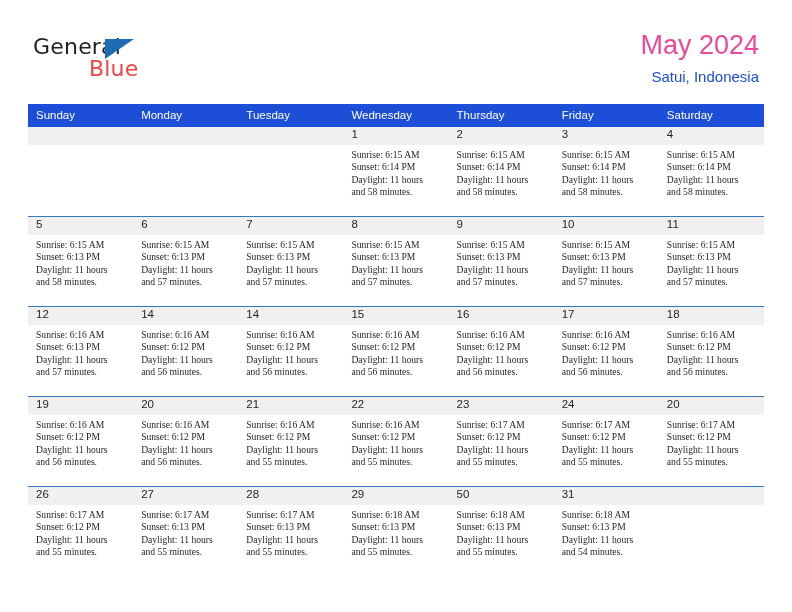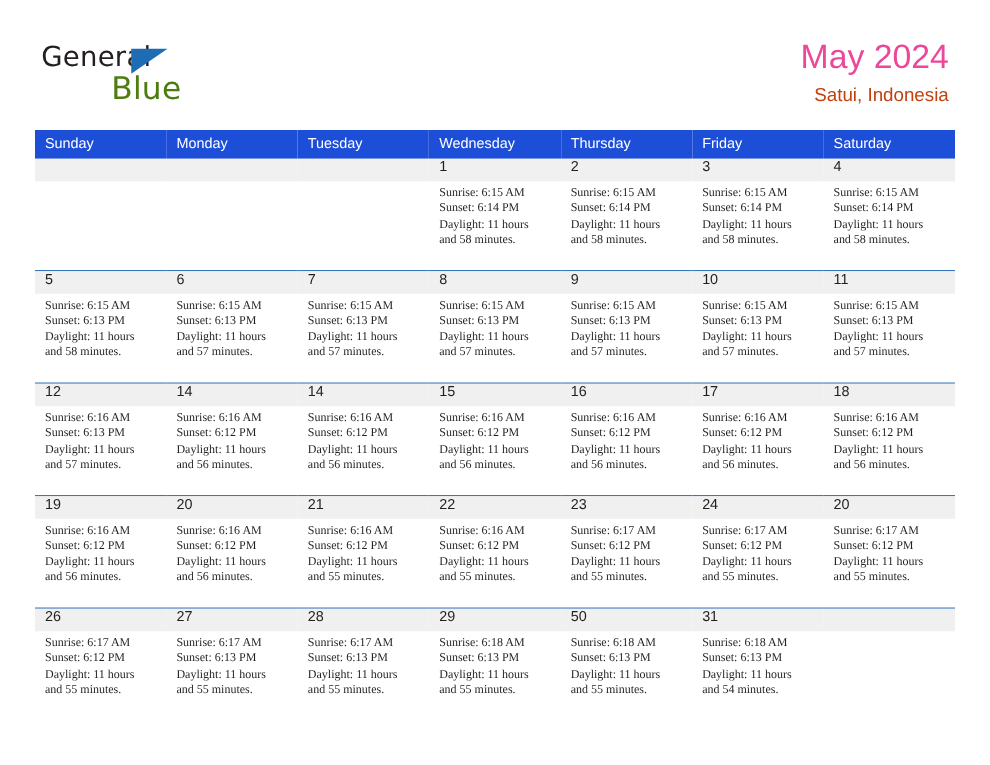--- a/index.html
+++ b/index.html
@@ -52,42 +52,42 @@
     top: 5px;
     width: 0;
     height: 0;
     border-left: 29px solid #1e6cb4;
     border-bottom: 20px solid transparent;
   }
   .logo-blue {
     position: absolute;
     left: 56px;
     top: 22px;
-    font-size: 25px;
+    font-size: 22px;
     letter-spacing: .2px;
-    color: #4d7c0f;
+    color: #ef4444;
     font-family: "DejaVu Sans", sans-serif;
     font-weight: 400;
   }
   .title-block {
     position: absolute;
     right: 33px;
     top: 30px;
     text-align: right;
   }
   .cal-title {
     font-size: 27px;
     color: #ec4899;
     font-weight: 400;
     line-height: 1.18;
     font-family: "Liberation Sans", sans-serif;
   }
   .cal-subtitle {
     font-size: 15px;
-    color: #c2410c;
+    color: #1d4ed8;
     font-weight: 400;
     margin-top: 6px;
     font-family: "Liberation Sans", sans-serif;
   }
 
   
   .calendar {
     position: absolute;
     left: 28px;
     top: 104px;

